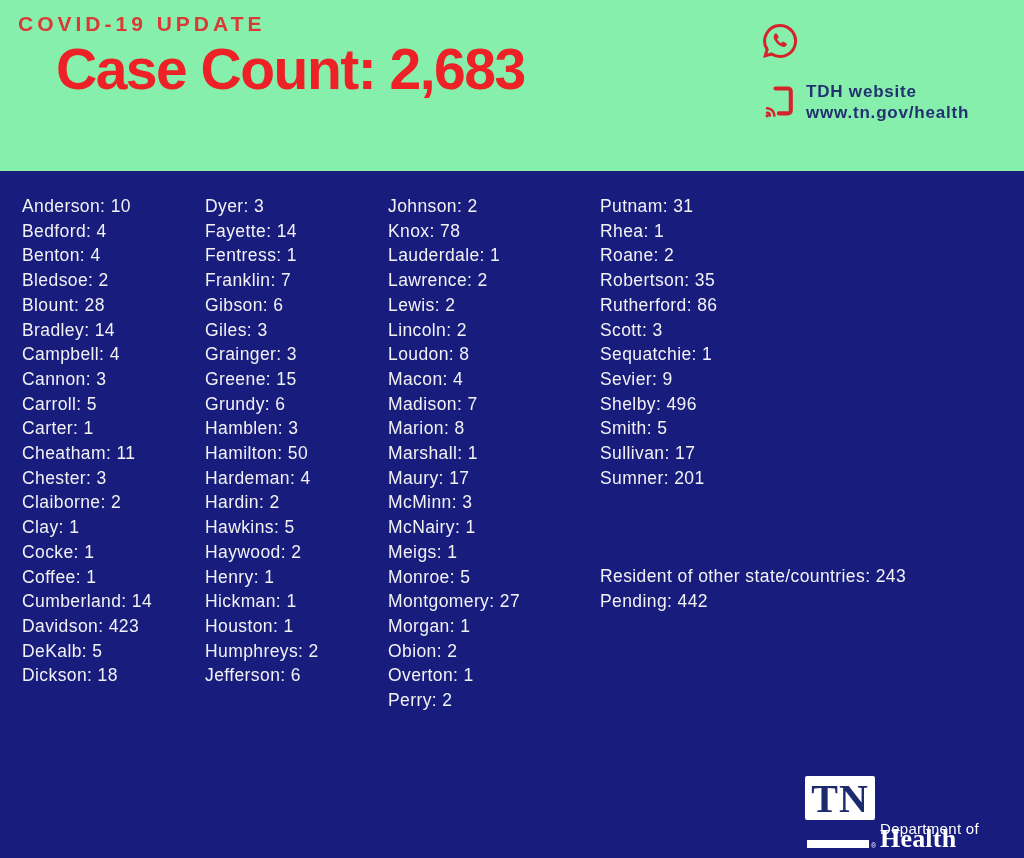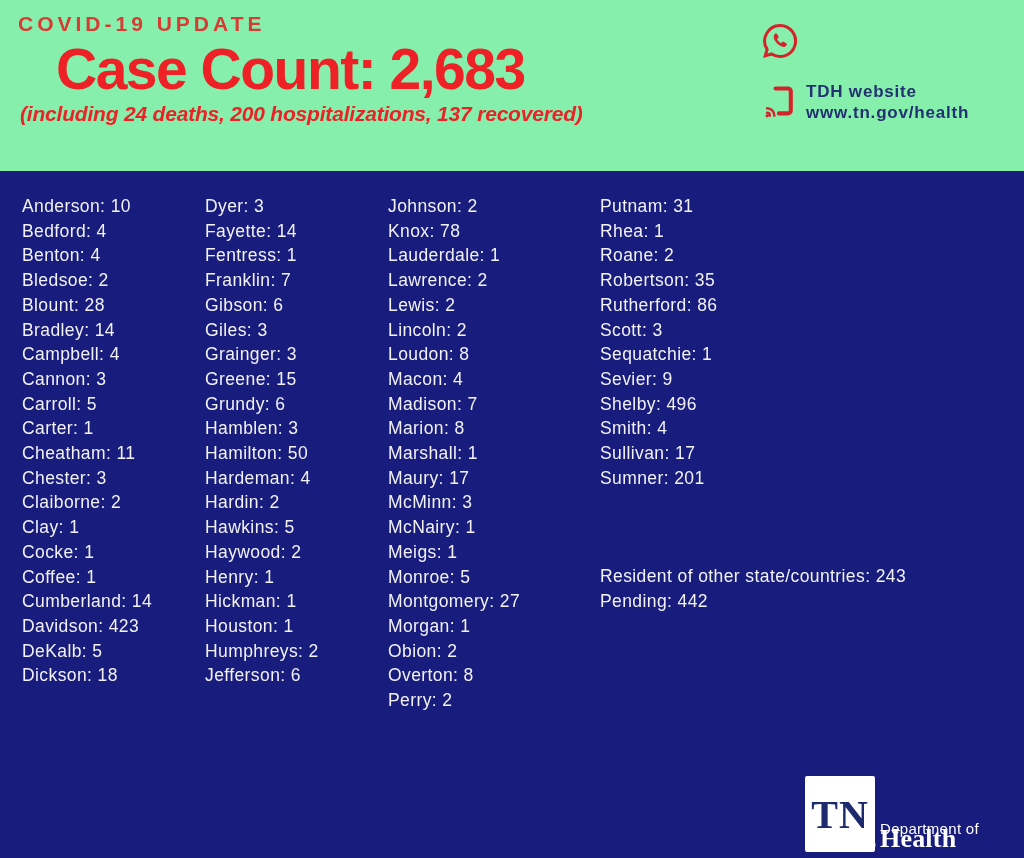--- a/index.html
+++ b/index.html
@@ -65,21 +65,21 @@
   .col-5 { left: 813px; }
   .extras {
     position: absolute; left: 600px; top: 393px;
     color: #f2f2f5; font-size: 17.5px; letter-spacing: 0.4px;
     white-space: nowrap;
   }
 
   
   .logo { position: absolute; left: 805px; top: 605px; width: 200px; height: 80px; }
   .logo-box {
-    position: absolute; left: 0; top: 0; width: 70px; height: 76px;
+    position: absolute; left: 0; top: 0; width: 70px; height: 44px;
     background: #ffffff; border-radius: 2px;
     display: flex; align-items: center; justify-content: center;
   }
   .logo-tn {
     font-family: "Liberation Serif", serif;
     font-weight: 700; font-size: 40px; color: #1d2a6e;
     letter-spacing: 1px;
   }
   .logo-bar {
     position: absolute; left: 2px; top: 64px; width: 62px; height: 8px;
@@ -98,21 +98,20 @@
     color: #ffffff; font-size: 26px; font-weight: 700; letter-spacing: 0.2px; font-family: Liberation Serif, serif;
   }
 </style>
 </head>
 <body>
 
 <div class="canvas">
 
   <div class="kicker">COVID-19 UPDATE</div>
   <div class="headline">Case Count: 2,683</div>
-  <div class="subtitle">(including 24 deaths, 200 hospitalizations, 137 recovered)</div>
 
   <div class="phone-icon-wrap">
     <svg viewBox="0 0 32 32" width="40" height="40" aria-hidden="true">
       <path fill="none" stroke="#d6232b" stroke-width="2.4" d="M16 3.6 a12.4 12.4 0 1 1 -6.7 22.8 L4.2 27.9 l1.5 -5.2 A12.4 12.4 0 0 1 16 3.6 Z"></path>
       <path fill="#d6232b" d="M12.4 9.9c.34-.14.73-.02.94.28l1.5 2.1c.2.3.17.72-.08.97l-1.1 1.05c.6 1.45 1.9 2.8 3.3 3.5l1-1.05c.25-.26.66-.32.97-.13l2.2 1.3c.32.2.46.6.34.95-.37 1.05-1.5 2-2.6 1.9-3.4-.35-7.6-4.6-7.95-8-.1-1.15.77-2.4 1.48-2.87z"></path>
     </svg>
   </div>
 
   <div class="website-icon-wrap">
     <svg viewBox="0 0 32 32" width="36" height="36" aria-hidden="true">
@@ -185,34 +184,34 @@
         <div>Marion: 8</div>
         <div>Marshall: 1</div>
         <div>Maury: 17</div>
         <div>McMinn: 3</div>
         <div>McNairy: 1</div>
         <div>Meigs: 1</div>
         <div>Monroe: 5</div>
         <div>Montgomery: 27</div>
         <div>Morgan: 1</div>
         <div>Obion: 2</div>
-        <div>Overton: 8</div>
+        <div>Overton: 1</div>
         <div>Perry: 2</div>
       </div>
     <div class="county-col col-4">
         <div>Putnam: 31</div>
         <div>Rhea: 1</div>
         <div>Roane: 2</div>
         <div>Robertson: 35</div>
         <div>Rutherford: 86</div>
         <div>Scott: 3</div>
         <div>Sequatchie: 1</div>
         <div>Sevier: 9</div>
         <div>Shelby: 496</div>
-        <div>Smith: 4</div>
+        <div>Smith: 5</div>
         <div>Sullivan: 17</div>
         <div>Sumner: 201</div>
       </div>
 
     <div class="extras">
         <div>Resident of other state/countries: 243</div>
         <div>Pending: 442</div>
       </div>
 
     <div class="logo">

